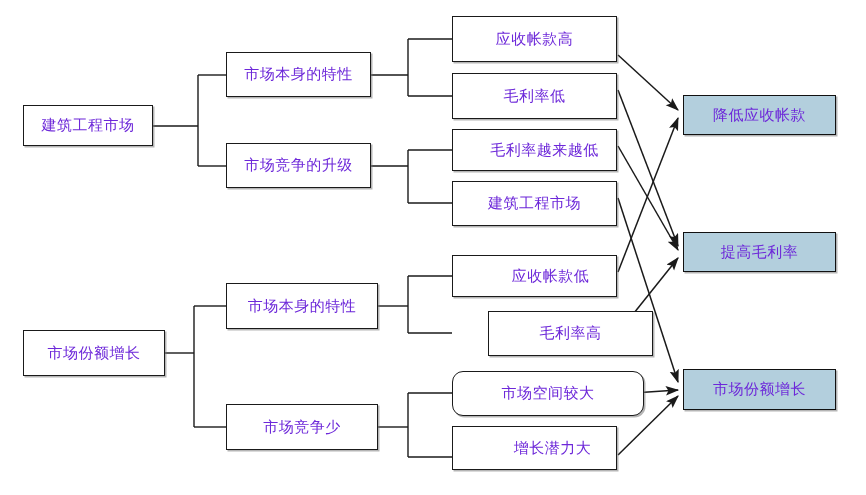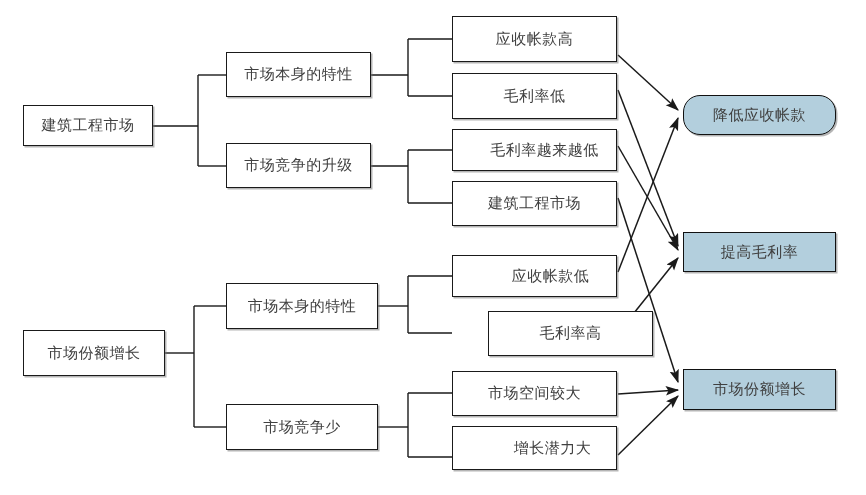--- a/index.html
+++ b/index.html
@@ -26,21 +26,21 @@
     height: 495px;
   }
   .node {
     position: absolute;
     box-sizing: border-box;
     display: flex;
     align-items: center;
     justify-content: center;
     background: #ffffff;
     border: 1px solid #1a1a1a;
-    color: #404040;
+    color: #6d28d9;
     font-size: 15px;
     letter-spacing: 0.5px;
     white-space: nowrap;
     z-index: 3;
     box-shadow: 1.5px 1.5px 0 0 rgba(120,120,120,0.55);
   }
   .node.goal {
     background: #b3cfdd;
     border: 1px solid #111111;
     font-size: 15px;
@@ -151,29 +151,29 @@
   </div>
 
   <div class="node" style="left:452px;top:255px;width:165px;height:42px;padding-left:32px;">
     <span class="node-label">应收帐款低</span>
   </div>
 
   <div class="node" style="left:452px;top:311px;width:165px;height:45px;margin-left:36px;">
     <span class="node-label">毛利率高</span>
   </div>
 
-  <div class="node" style="left:452px;top:371px;width:165px;height:45px;">
+  <div class="node" style="left:452px;top:371px;width:192px;height:45px;border-radius:11px;">
     <span class="node-label">市场空间较大</span>
   </div>
 
   <div class="node" style="left:452px;top:426px;width:165px;height:44px;padding-left:36px;">
     <span class="node-label">增长潜力大</span>
   </div>
 
-  <div class="node goal" style="left:683px;top:95px;width:153px;height:40px;border-radius:17px;">
+  <div class="node goal" style="left:683px;top:95px;width:153px;height:40px;">
     <span class="node-label">降低应收帐款</span>
   </div>
 
   <div class="node goal" style="left:683px;top:232px;width:153px;height:40px;">
     <span class="node-label">提高毛利率</span>
   </div>
 
   <div class="node goal" style="left:683px;top:369px;width:153px;height:41px;">
     <span class="node-label">市场份额增长</span>
   </div>

